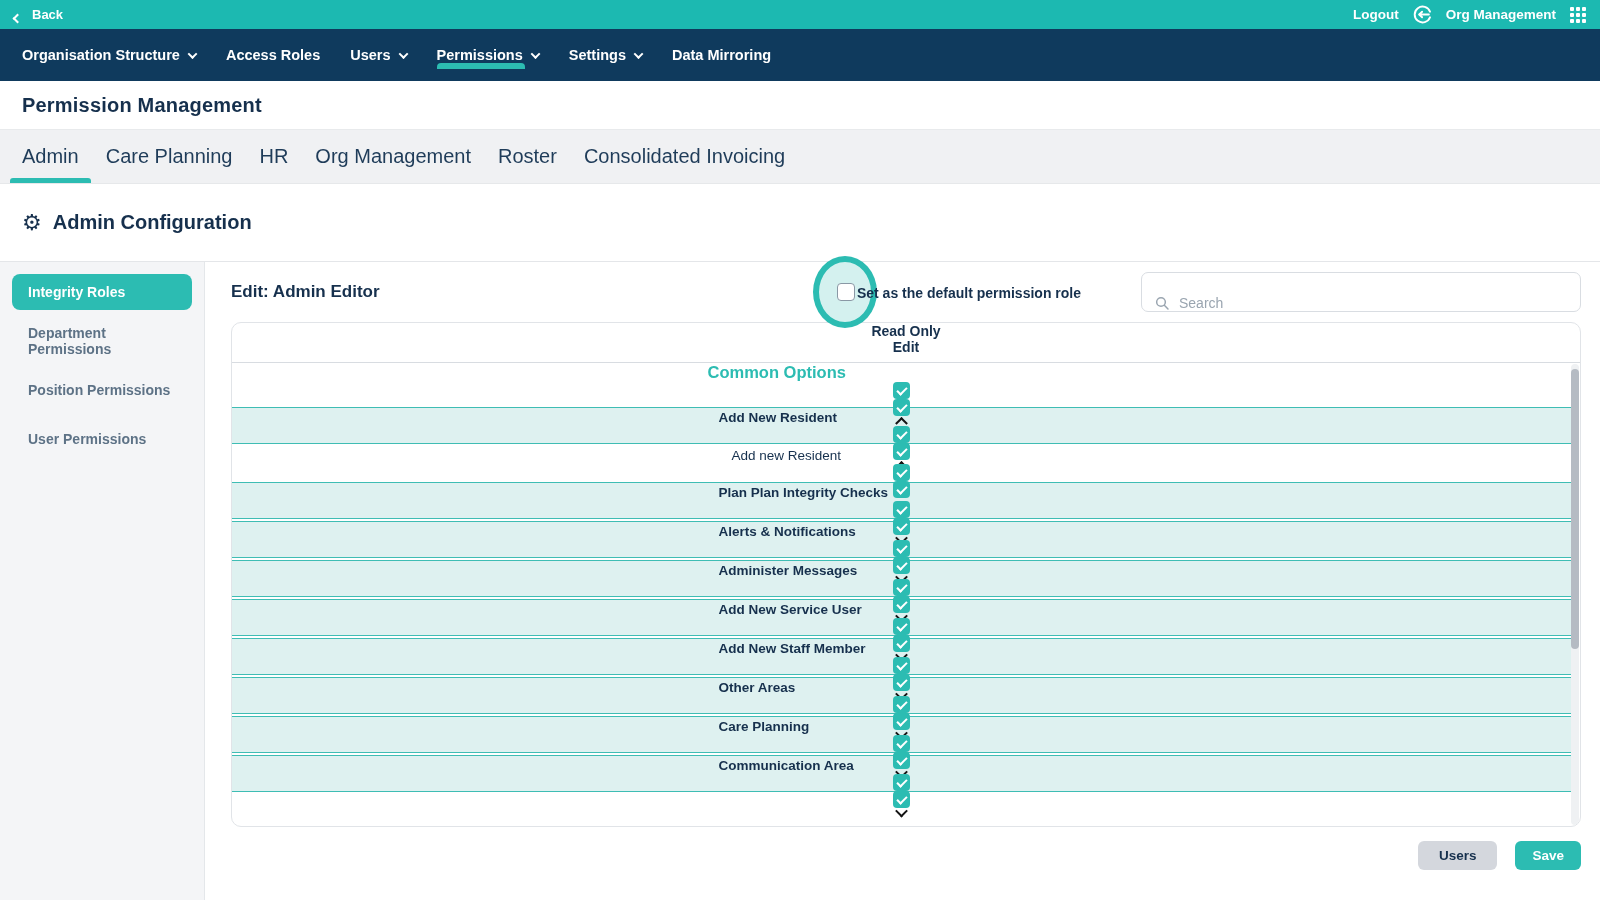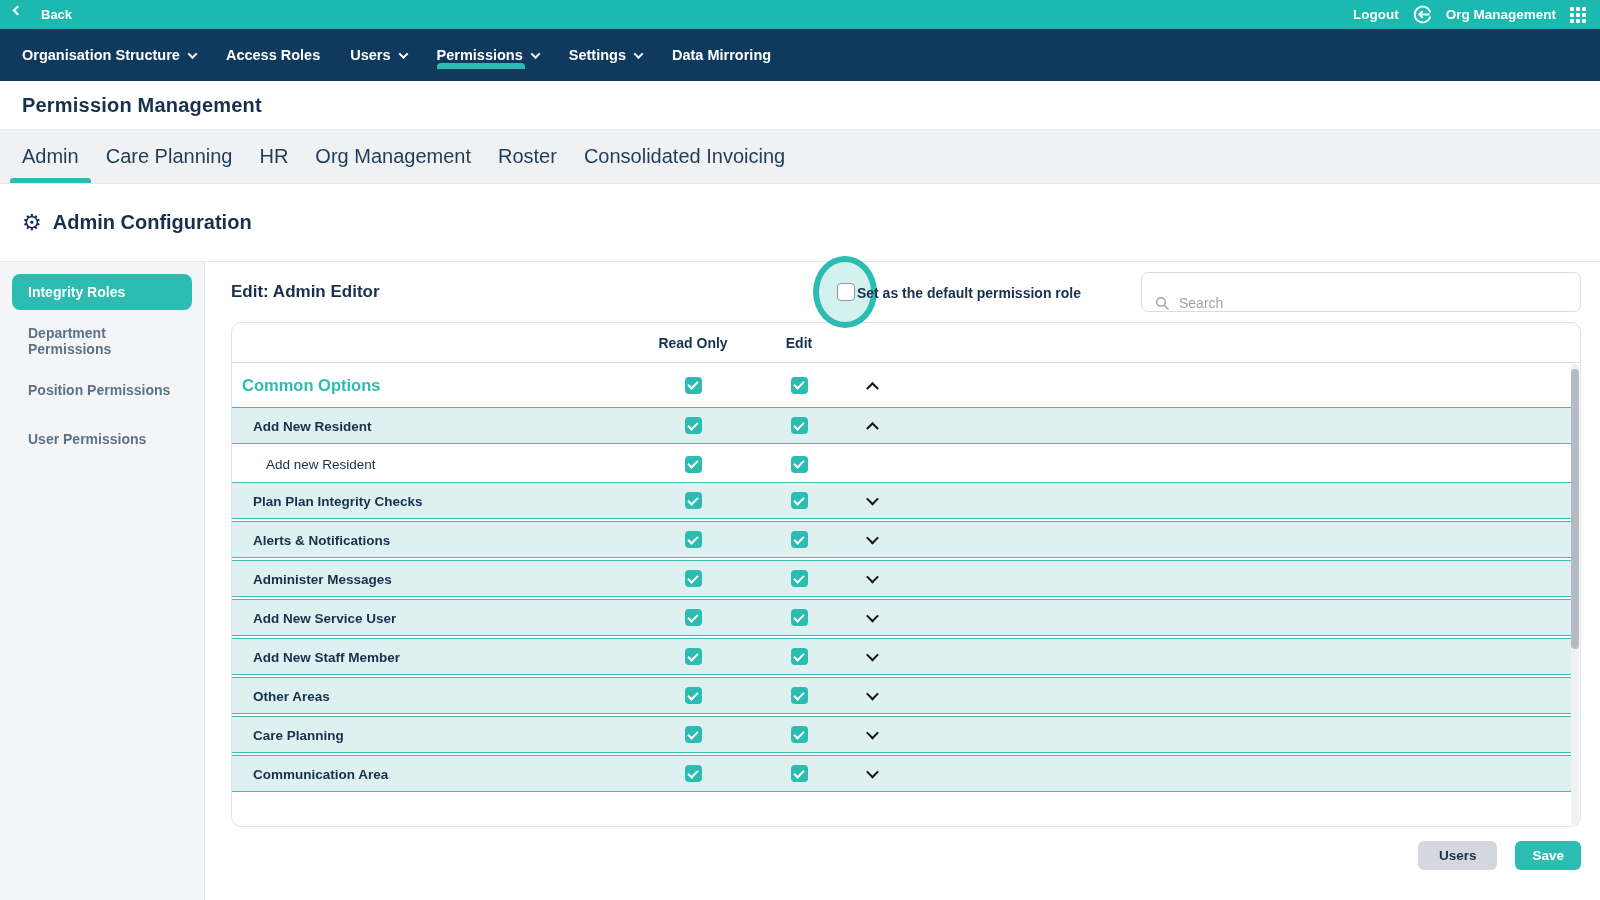--- a/index.html
+++ b/index.html
@@ -6,21 +6,21 @@
     --accent:#2CBCB2; --topbar:#1CB9B1; --navy:#0F3A5D; --text-dark:#16304D;
     --row-teal:#DEF1F0; --row-border:#3EBDB4; --sidebar-bg:#F4F5F7;
     --tabbar-bg:#F0F1F3; --muted:#5D7286;
   }
   *{box-sizing:border-box;margin:0;padding:0;}
   html,body{width:1600px;height:900px;overflow:hidden;}
   body{font-family:"Liberation Sans","DejaVu Sans",sans-serif;background:#fff;color:var(--text-dark);}
 
   
   .topbar{height:29px;background:var(--topbar);display:flex;align-items:center;padding:0 14px;color:#fff;}
-  .back-link{display:flex;align-items:flex-start;gap:20px;font-size:13px;font-weight:700;cursor:pointer;}
+  .back-link{display:flex;align-items:flex-end;gap:11px;font-size:13px;font-weight:700;cursor:pointer;}
   .topbar-right{margin-left:auto;display:flex;align-items:center;gap:14px;font-size:13.5px;font-weight:700;}
   .chev-left{width:7px;height:7px;border-left:2px solid #fff;border-bottom:2px solid #fff;transform:rotate(45deg);}
   .grid-icon{display:grid;grid-template-columns:repeat(3,4px);grid-template-rows:repeat(3,4px);gap:2px;}
   .grid-icon i{background:#fff;border-radius:1px;}
 
   
   .navbar{height:52px;background:var(--navy);display:flex;align-items:stretch;padding:12px 22px;gap:30px;}
   .nav-item{position:relative;display:flex;align-items:center;gap:9px;color:#fff;font-size:14.5px;font-weight:600;cursor:pointer;}
   .nav-item .caret{display:none;width:7px;height:7px;border-right:2px solid #fff;border-bottom:2px solid #fff;transform:rotate(45deg) translate(-1px,-1px);}
   .nav-item.has-dropdown .caret{display:inline-block;}
@@ -54,21 +54,21 @@
   .default-group{margin-left:auto;margin-right:60px;display:flex;align-items:flex-end;gap:2px;position:relative;}
   .click-indicator{position:absolute;left:-24px;top:50%;transform:translateY(-50%);width:64px;height:72px;border-radius:50%;border:6px solid var(--accent);background:rgba(176,229,225,.55);pointer-events:none;z-index:3;}
   .checkbox-empty{position:relative;z-index:4;width:18px;height:18px;background:#fff;border:1.5px solid #8A98A5;border-radius:4px;cursor:pointer;}
   .default-label{font-size:14px;font-weight:600;position:relative;z-index:4;}
   .searchbox{width:440px;height:40px;border:1px solid #D9DDE2;border-radius:7px;display:flex;align-items:flex-end;padding:0 12px;gap:9px;background:#fff;}
   .searchbox input{border:none;outline:none;flex:1;font-size:14px;color:#333;font-family:inherit;background:transparent;}
   .searchbox input::placeholder{color:#9AA5B0;}
 
   
   .table-card{position:relative;height:505px;border:1px solid #E1E4E8;border-radius:10px;overflow:hidden;background:#fff;}
-  .thead,.trow{display:flex;align-items:center;}
+  .thead,.trow{display:flex;align-items:center;flex-direction:column;}
   .c-label{width:408px;flex:none;}
   .c-check{width:106px;flex:none;display:flex;justify-content:center;}
   .c-chev{width:40px;flex:none;display:flex;justify-content:center;}
   .c-fill{flex:1;}
   .thead{height:40px;border-bottom:1px solid #D8DCE1;font-size:14px;font-weight:600;color:var(--text-dark);}
   .tbody{margin-right:9px;}
   .trow{background:#fff;}
   .trow .label{font-size:13.5px;color:var(--text-dark);}
   .trow.section{height:44px;}
   .trow.section .label{color:var(--accent);font-size:16.5px;font-weight:700;padding-left:10px;}

